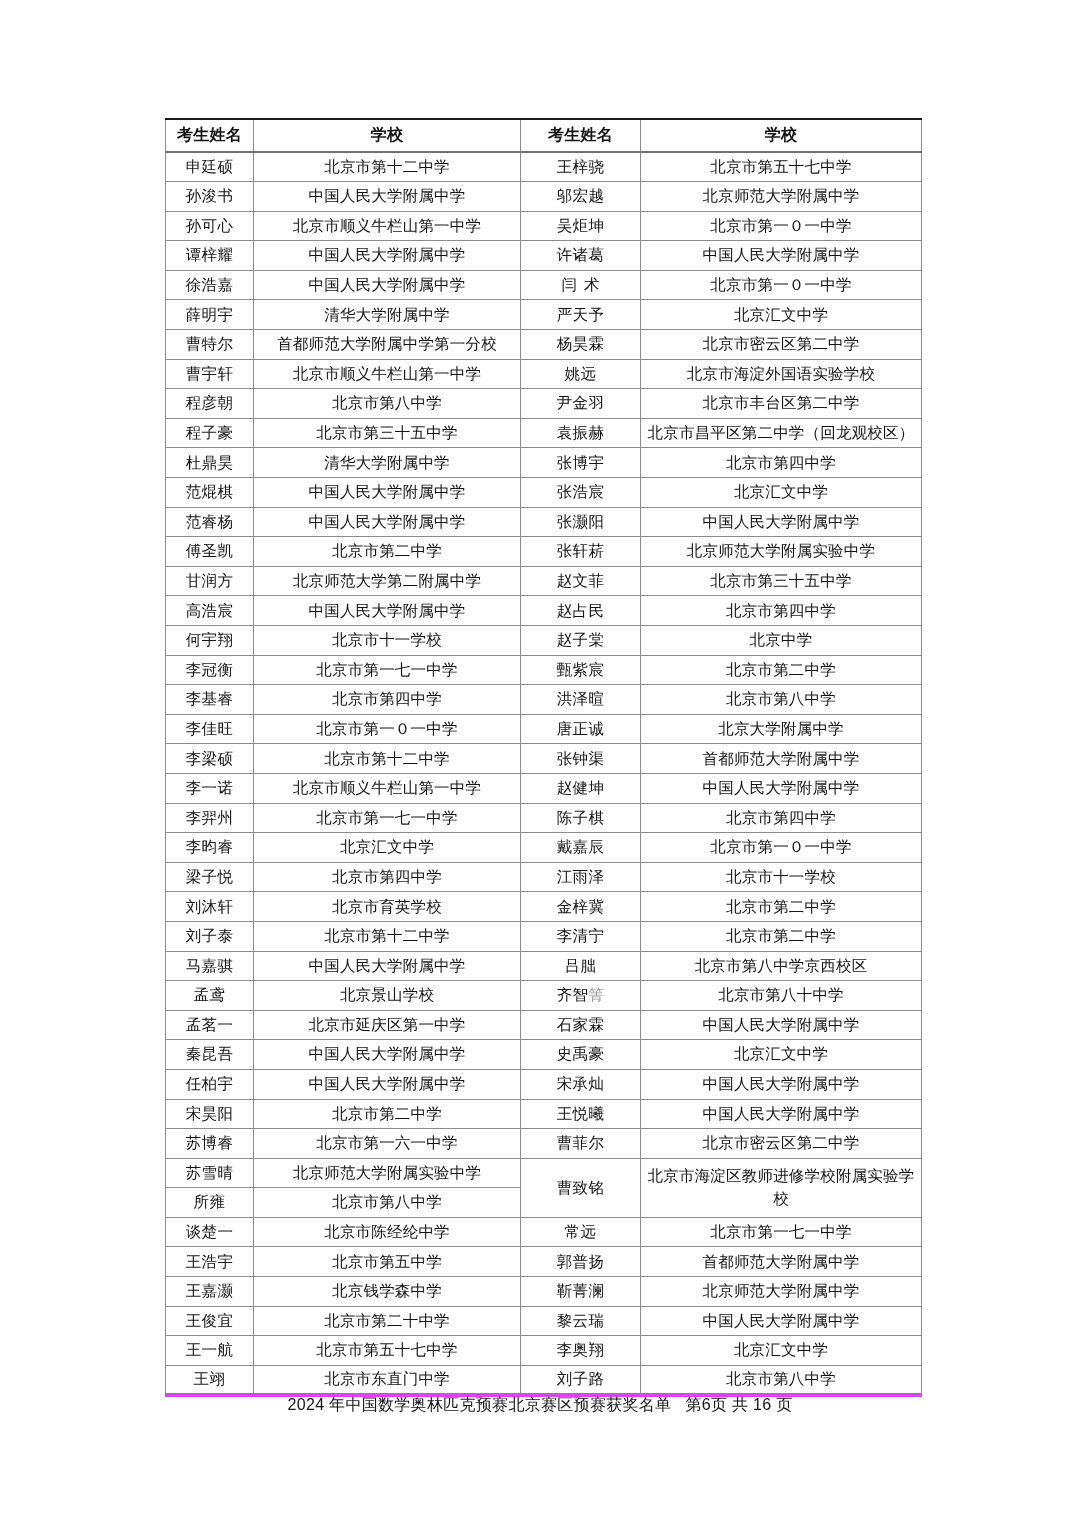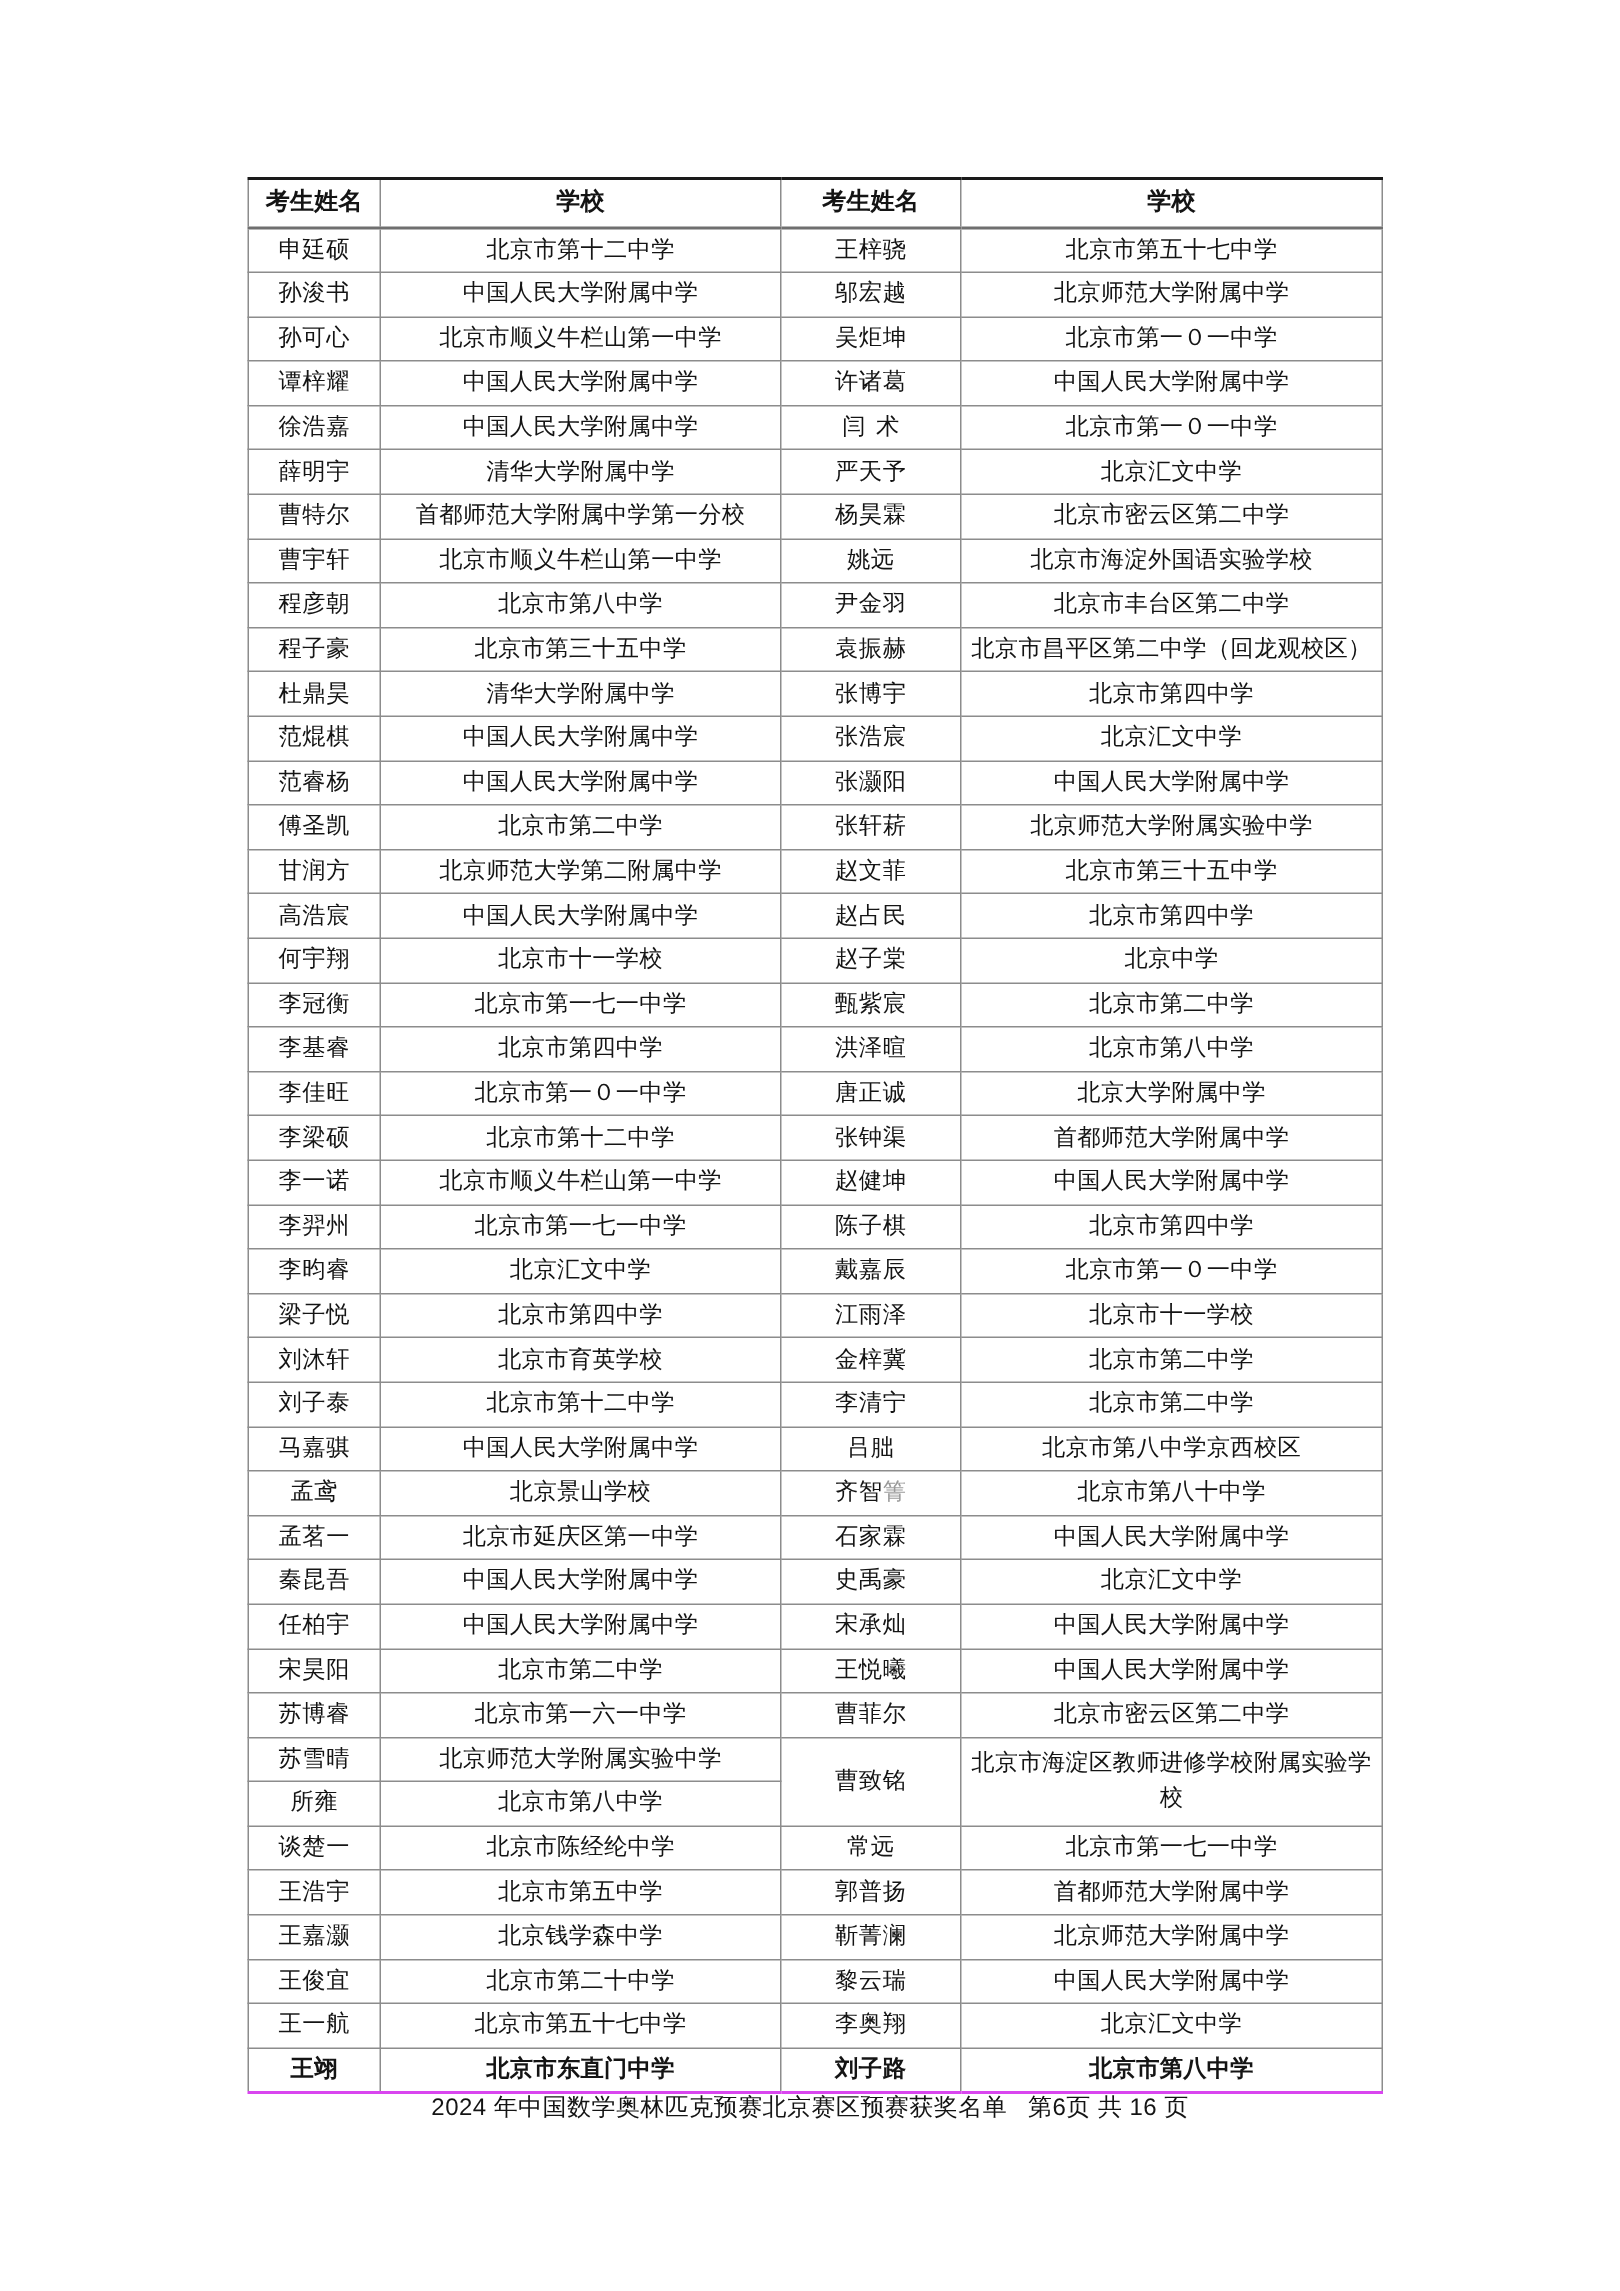--- a/index.html
+++ b/index.html
@@ -55,22 +55,21 @@
     letter-spacing: 0.2px;
   }
   table.roster thead th {
     font-weight: 700;
     font-size: 16px;
     height: 33px;
     border-top: 2px solid #1a1a1a;
     border-bottom: 2px solid #6f6f6f;
   }
   table.roster tbody tr:last-child td {
-    border-bottom: 2px solid #d946ef;
-    font-weight: bold;
+    border-bottom: 4px solid #d946ef;
   }
   table.roster td.name-cell {
     letter-spacing: 0.4px;
   }
   table.roster td.spaced {
     letter-spacing: 7px;
     text-indent: 7px;
     text-align: center;
   }
   table.roster td.merged {

